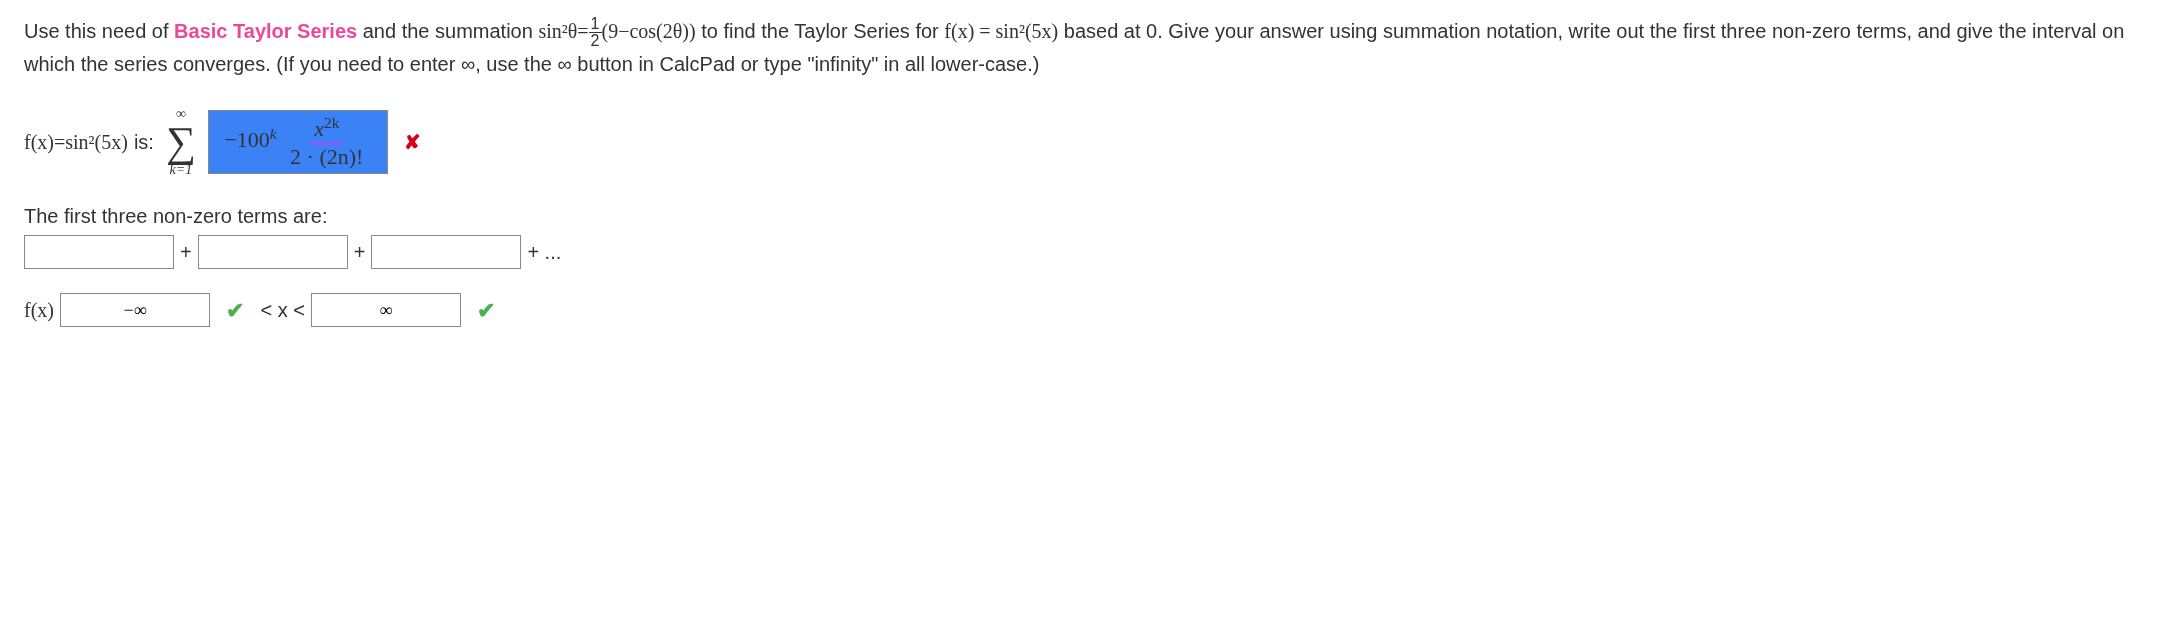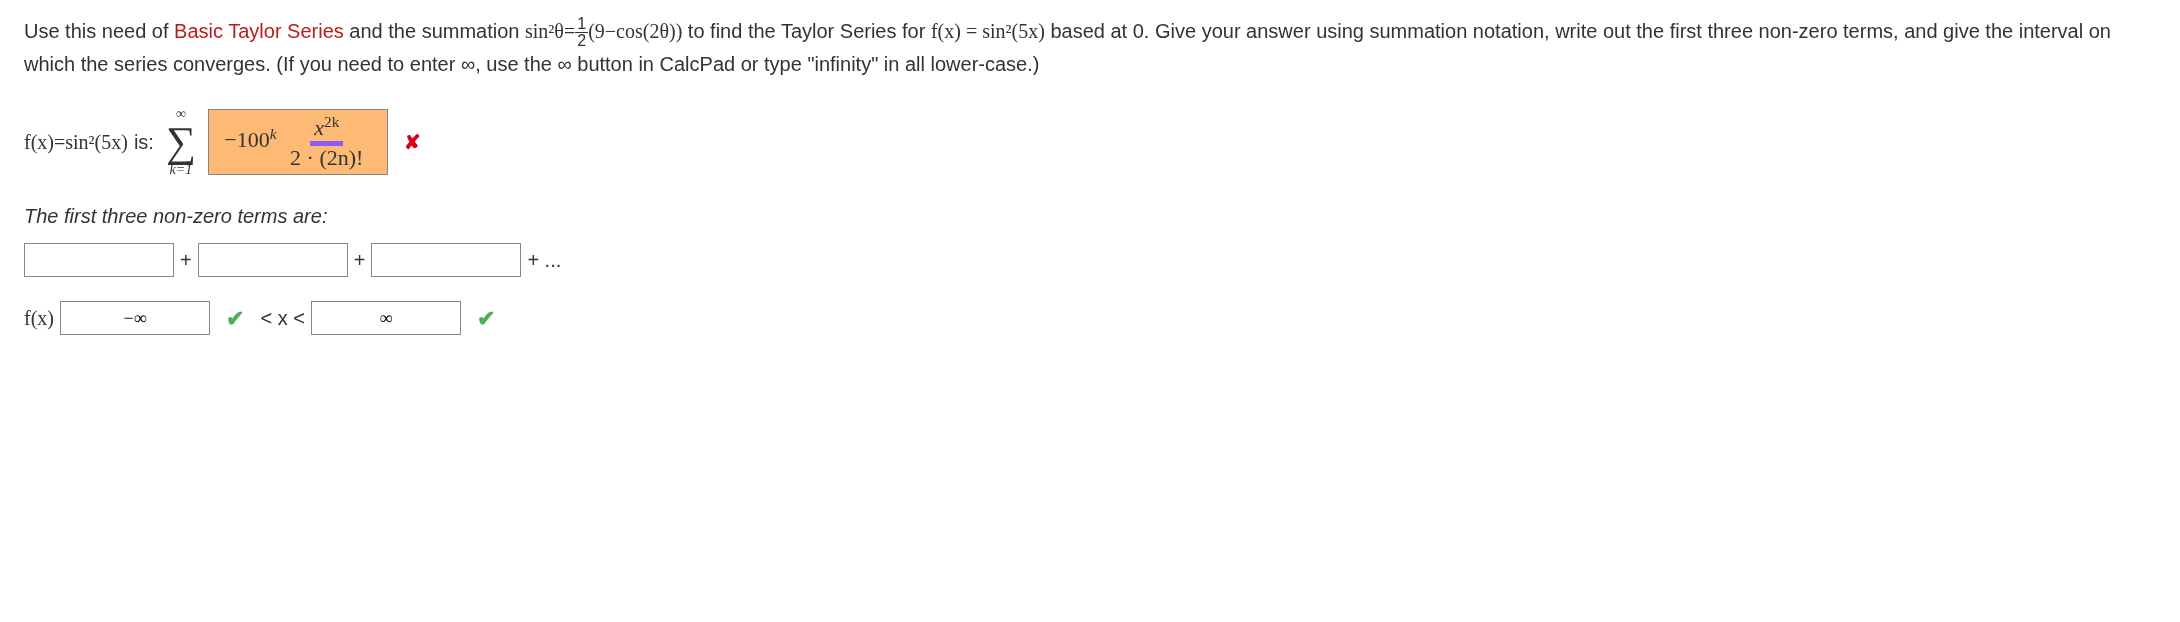--- a/index.html
+++ b/index.html
@@ -8,22 +8,23 @@
     body {
       font-family: Verdana, Arial, sans-serif;
       font-size: 20px;
       color: #333;
       padding: 16px 24px;
       margin: 0;
       background: #fff;
       line-height: 1.5;
     }
     .link {
-      color: #b91c1c;
+      color: #ec4899;
       text-decoration: none;
+      font-weight: bold;
     }
     .math {
       font-family: 'Times New Roman', serif;
       font-style: italic;
       text-align: center;
     }
     .math-roman {
       font-family: 'Times New Roman', serif;
       font-style: normal;
     }
@@ -47,41 +48,41 @@
     }
     .summation .sigma {
       font-size: 42px;
       line-height: 1;
     }
     .summation .top, .summation .bottom {
       font-size: 14px;
     }
     .answer-box {
       border: 1px solid #888;
-      background: #fdba74;
+      background: #3b82f6;
       min-height: 48px;
       display: inline-flex;
       align-items: center;
       justify-content: center;
       padding: 4px 10px;
       font-family: 'Times New Roman', serif;
     }
     .answer-box.filled {
       min-width: 180px;
     }
     .fraction {
       display: inline-flex;
       flex-direction: column;
       align-items: center;
       vertical-align: middle;
       line-height: 1.1;
       margin: 0 4px;
     }
     .fraction .num {
-      border-bottom: 5px solid #8b5cf6;
+      border-bottom: 3px solid #8b5cf6;
       padding: 0 4px;
       text-align: center;
     }
     .fraction .den {
       padding: 0 4px;
       text-align: left;
     }
     .inline-frac {
       display: inline-flex;
       flex-direction: column;
@@ -156,21 +157,21 @@
       <span>−100</span><sup class="math">k</sup>
       <span class="fraction">
         <span class="num"><span class="math">x</span><sup class="math-roman">2k</sup></span>
         <span class="den math-roman">2 · (2n)!</span>
       </span>
     </span>
   </span>
   <span class="mark-x">✘</span>
 </div>
 
-<div style="margin-bottom:12px;font-style:italic;">The first three non-zero terms are:</div>
+<div style="margin-bottom:4px;">The first three non-zero terms are:</div>
 
 <div class="row">
   <input class="answer-input term" value="" style="">
   <span>+</span>
   <input class="answer-input term" value="" style="">
   <span>+</span>
   <input class="answer-input term" value="" style="">
   <span>+ ...</span>
 </div>
 

